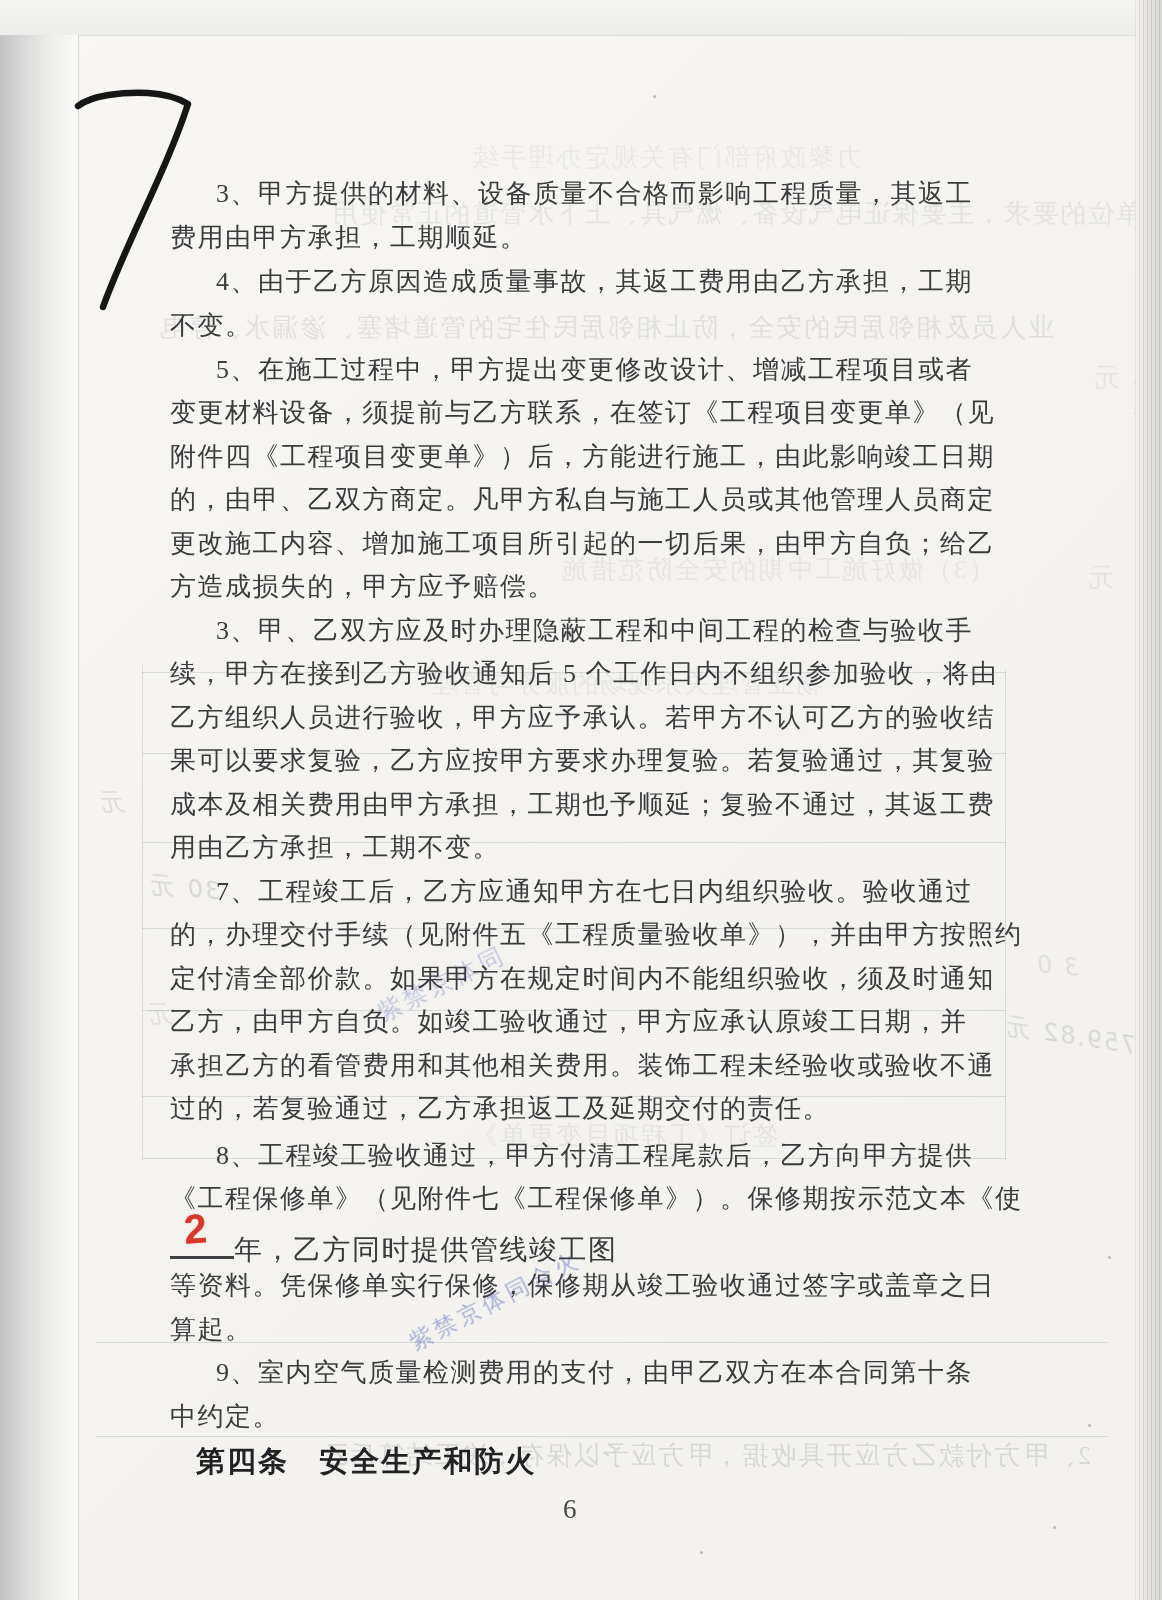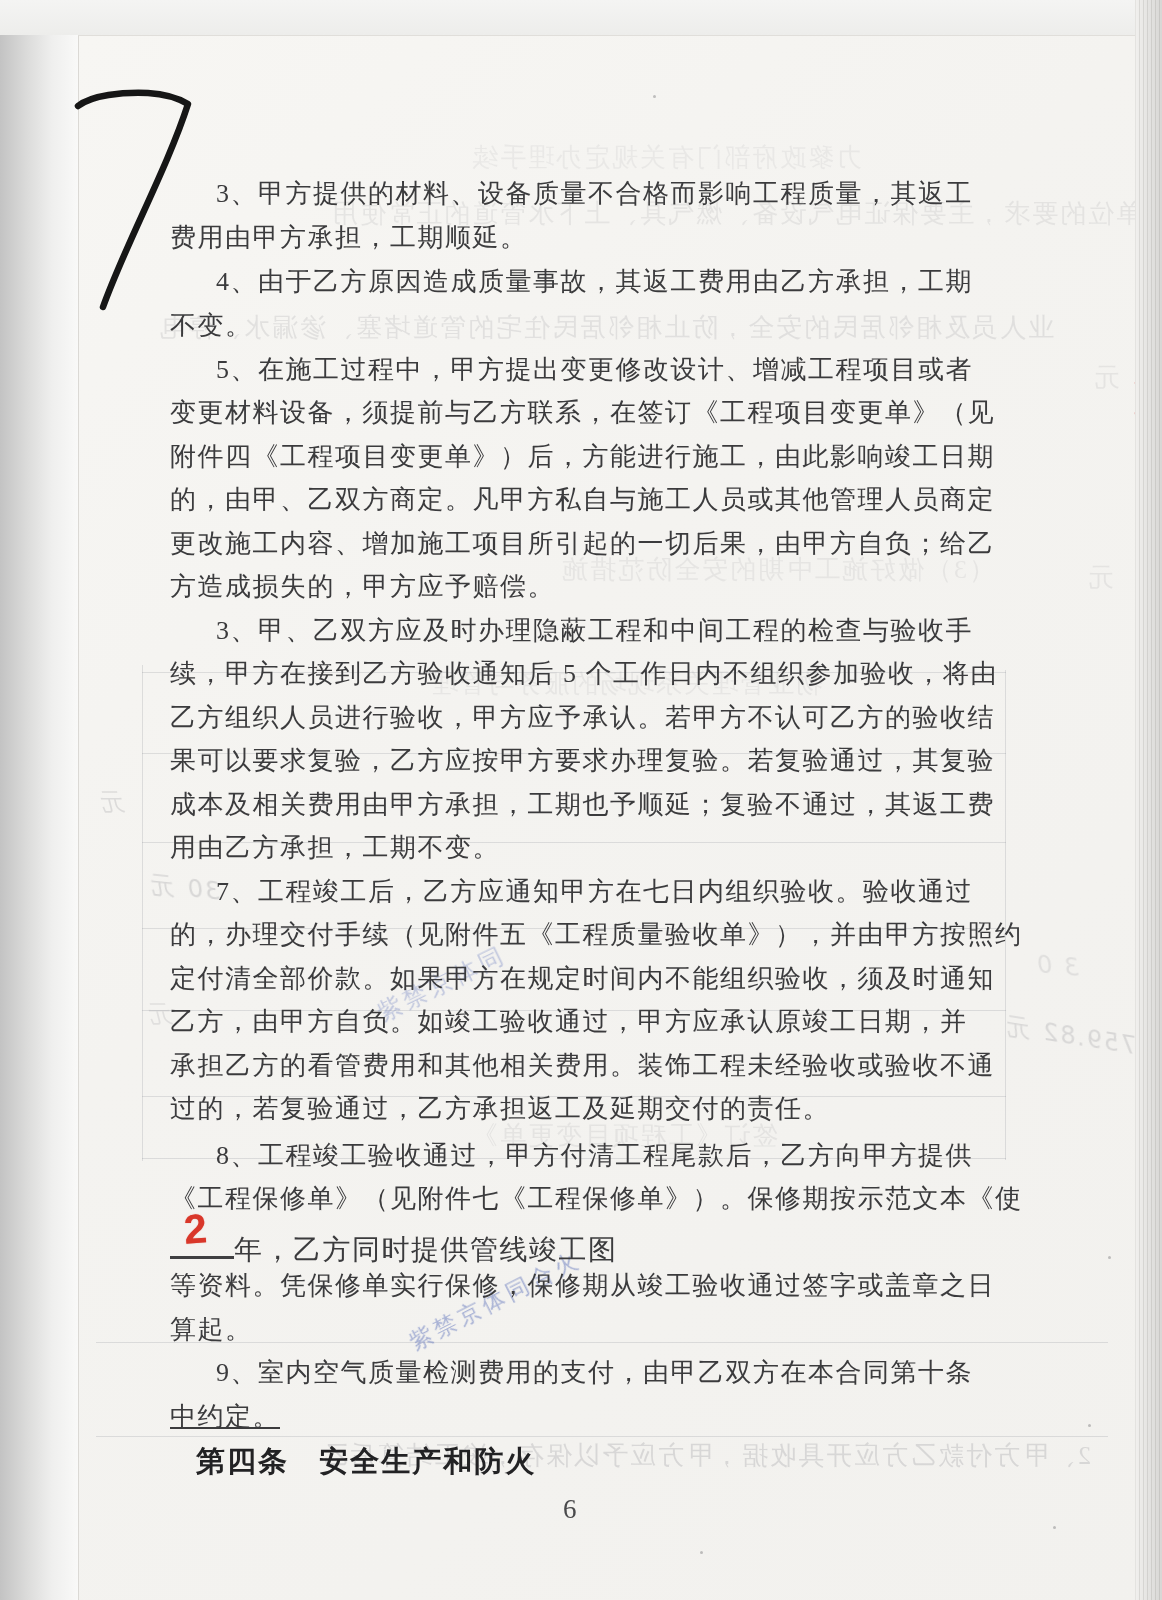--- a/index.html
+++ b/index.html
@@ -122,21 +122,21 @@
       <div class="bodyline" style="left: 170px; top: 918px;">的，办理交付手续（见附件五《工程质量验收单》），并由甲方按照约</div>
       <div class="bodyline" style="left: 170px; top: 962px;">定付清全部价款。如果甲方在规定时间内不能组织验收，须及时通知</div>
       <div class="bodyline" style="left: 170px; top: 1005px;">乙方，由甲方自负。如竣工验收通过，甲方应承认原竣工日期，并</div>
       <div class="bodyline" style="left: 170px; top: 1049px;">承担乙方的看管费用和其他相关费用。装饰工程未经验收或验收不通</div>
       <div class="bodyline" style="left: 170px; top: 1092px;">过的，若复验通过，乙方承担返工及延期交付的责任。</div>
       <div class="bodyline" style="left: 216px; top: 1139px; text-align: center;">8、工程竣工验收通过，甲方付清工程尾款后，乙方向甲方提供</div>
       <div class="bodyline" style="left: 170px; top: 1182px;">《工程保修单》（见附件七《工程保修单》）。保修期按示范文本《使</div>
       <div class="bodyline" style="left: 170px; top: 1269px;">等资料。凭保修单实行保修，保修期从竣工验收通过签字或盖章之日</div>
       <div class="bodyline" style="left: 170px; top: 1313px;">算起。</div>
       <div class="bodyline" style="left: 216px; top: 1356px;">9、室内空气质量检测费用的支付，由甲乙双方在本合同第十条</div>
-      <div class="bodyline" style="left: 170px; top: 1400px; text-decoration: underline;">中约定。</div>
+      <div class="bodyline" style="left: 170px; top: 1400px;">中约定。</div>
     </div>
 
   <div id="warranty-line"><span id="warranty-blank"><span id="warranty-years-value">2</span></span><span>年，乙方同时提供管线竣工图</span></div>
 
   <div id="section-heading"><span>第四条</span><span>&nbsp;&nbsp;&nbsp;</span><span>安全生产和防火</span></div>
 
   <div id="page-number">6</div>
 
   <svg style="left:70px;top:85px;" width="130" height="235" viewBox="0 0 130 235">
     <path d="M8,21 C22,10 52,7 78,8 C95,9 108,13 118,19 C97,84 56,158 33,222" fill="none" stroke="#161616" stroke-width="6.5" stroke-linecap="round" stroke-linejoin="round"></path>

